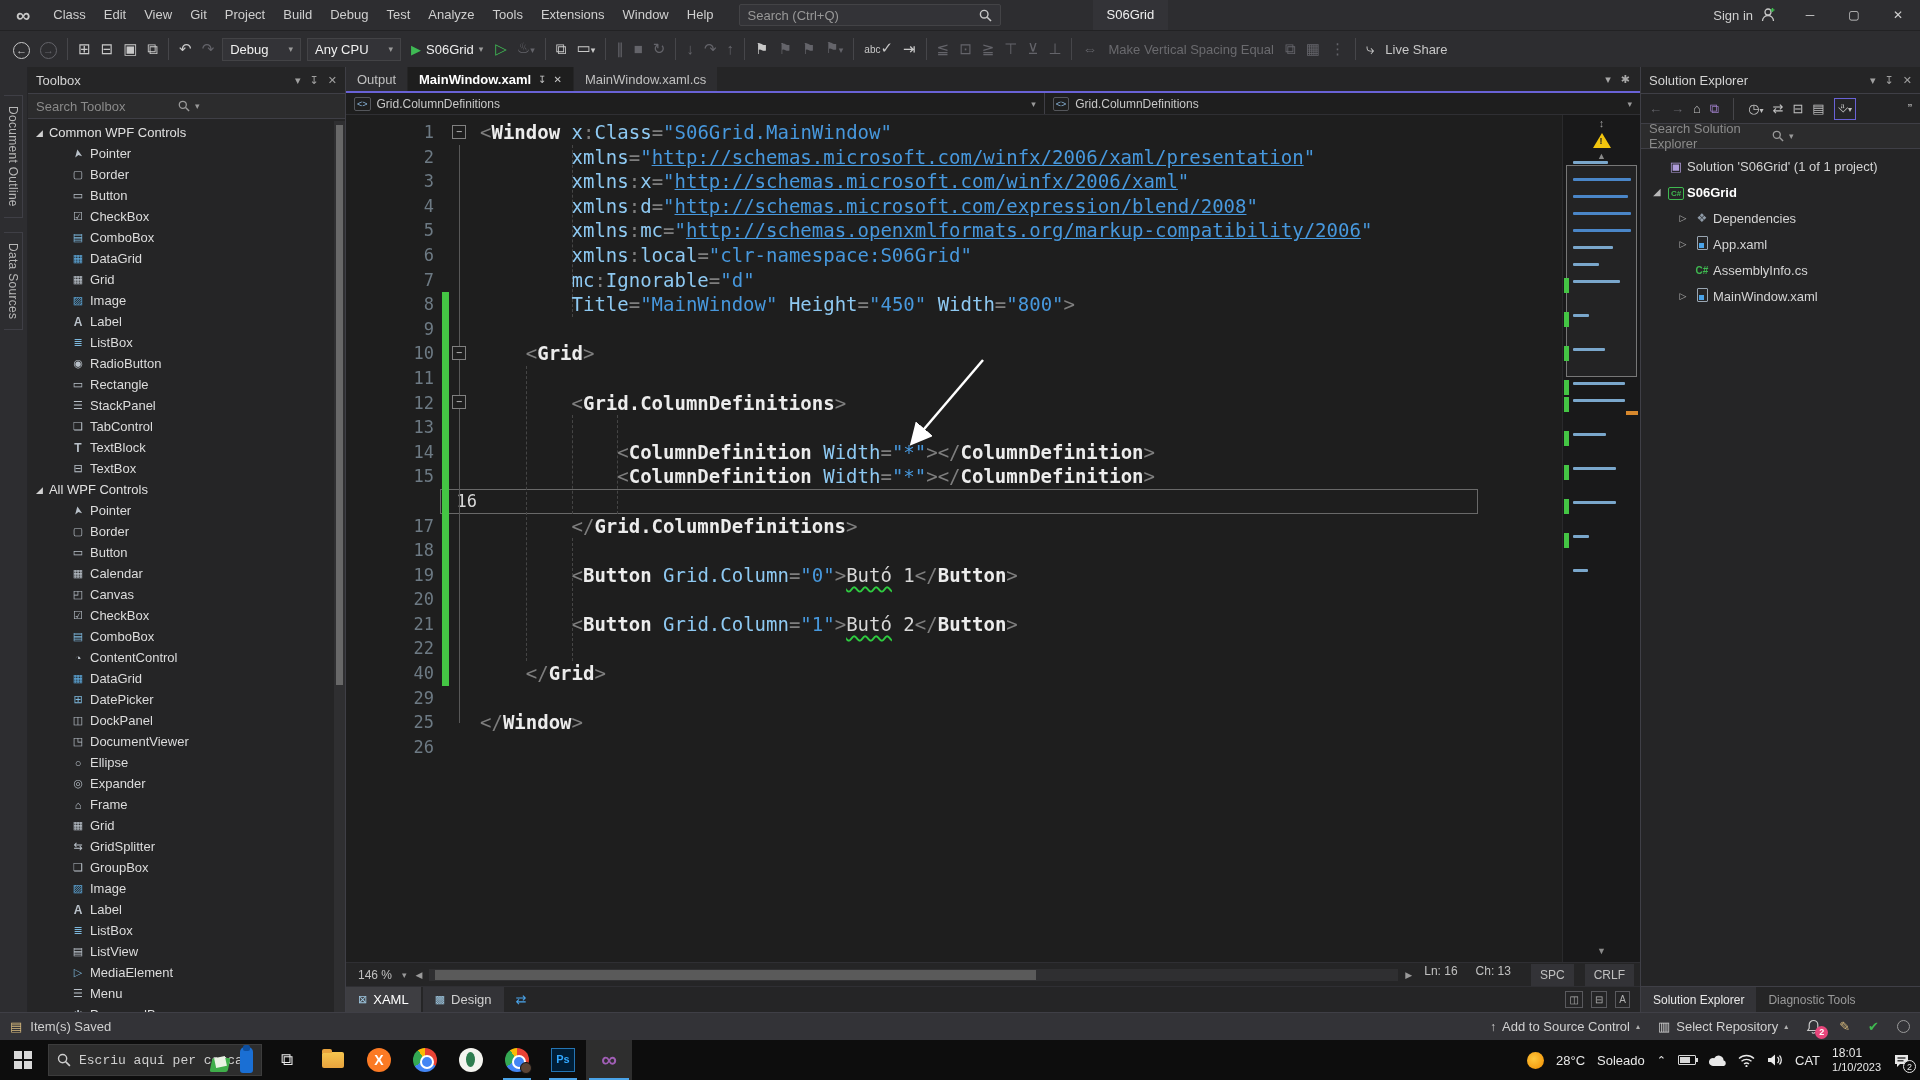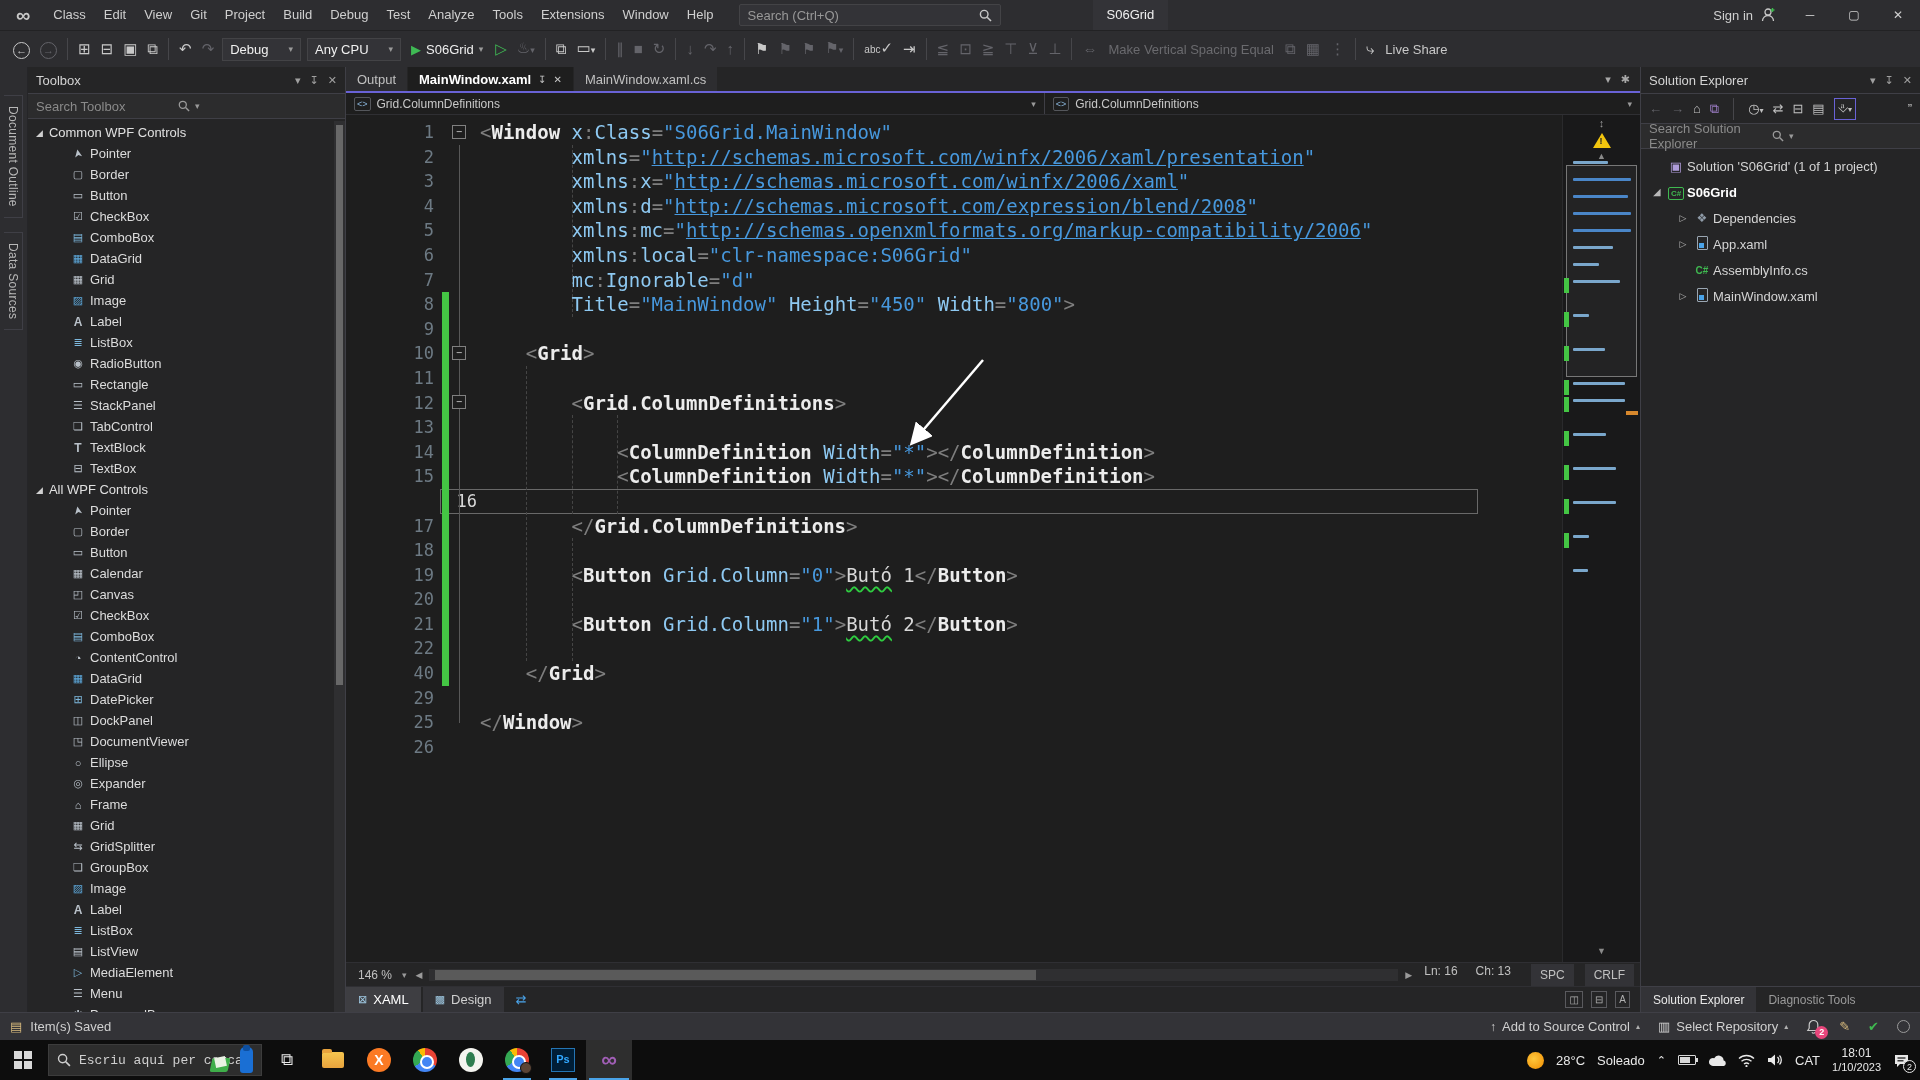--- a/index.html
+++ b/index.html
@@ -201,21 +201,21 @@
   .oval { width:24px; height:24px; border-radius:50%; background:#f4f4ef; position:relative; }
   .oval::after { content:""; position:absolute; left:7px; top:4px; width:9px; height:15px; border-radius:50%; background:#2f7d4f; }
   .ps { width:24px; height:24px; background:#001e36; border:1.5px solid #2475b4; color:#31a8ff;
     font-weight:bold; font-size:11px; text-align:center; line-height:21px; }
   .vsic { color:#a05eb5; font-size:22px; font-weight:bold; }
   .tray { margin-left:auto; display:flex; align-items:center; gap:12px; padding-right:10px; color:#e8e8e8; }
   .sun { width:17px; height:17px; border-radius:50%; background:radial-gradient(circle at 40% 40%, #ffc83d, #f08c00); }
   .battery { width:18px; height:10px; border:1px solid #d8d8d8; border-radius:1px; position:relative; }
   .battery::after { content:""; position:absolute; right:-3px; top:2px; width:2px; height:4px; background:#d8d8d8; }
   .battery::before { content:""; position:absolute; left:1px; top:1px; bottom:1px; width:10px; background:#d8d8d8; }
-  .clockblock { text-align:center; line-height:1.25; }
+  .clockblock { text-align:left; line-height:1.25; }
   .clockblock .t { font-size:12px; }
   .clockblock .d { font-size:11px; }
   .action { position:relative; }
   .action .badge { position:absolute; right:-6px; bottom:-5px; width:13px; height:13px; border:1px solid #e8e8e8;
     border-radius:50%; font-size:9px; line-height:12px; text-align:center; background:#0d0d0d; }
   svg.ticon-svg { display:block; }
 </style>
 </head>
 <body>
 

